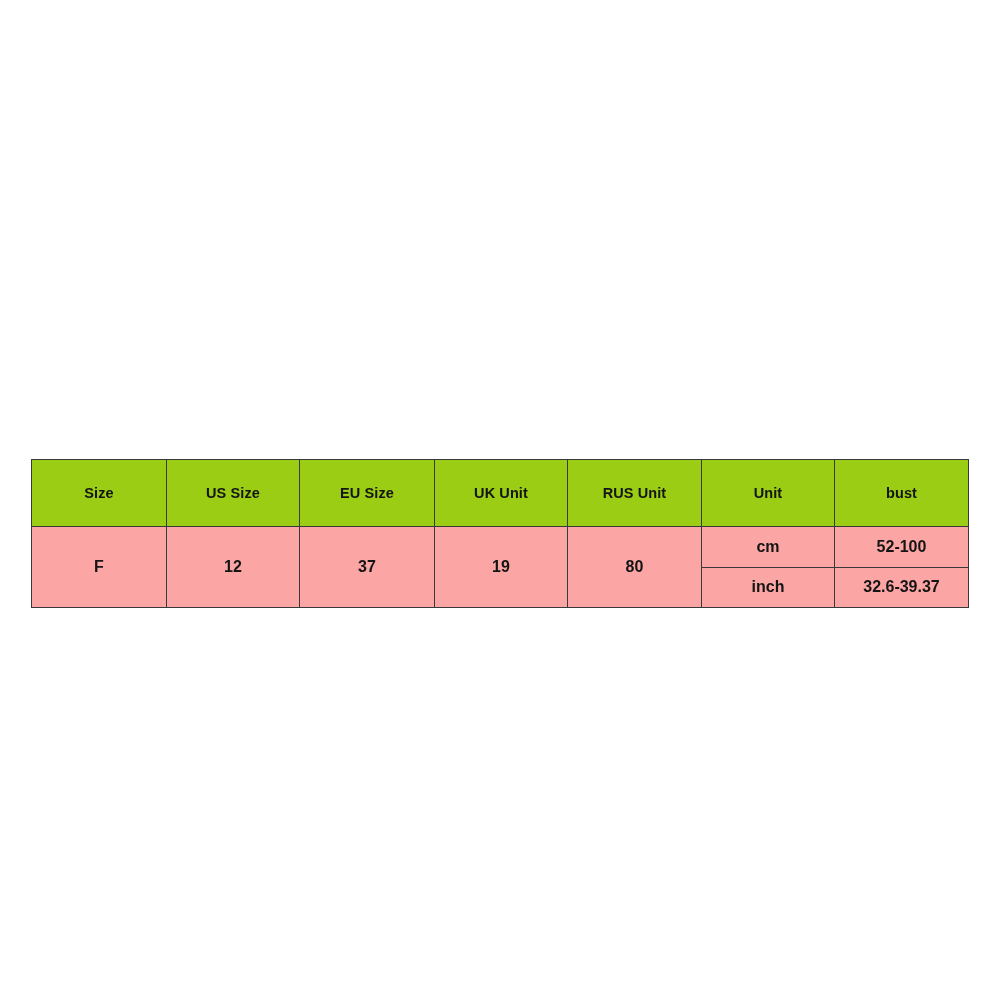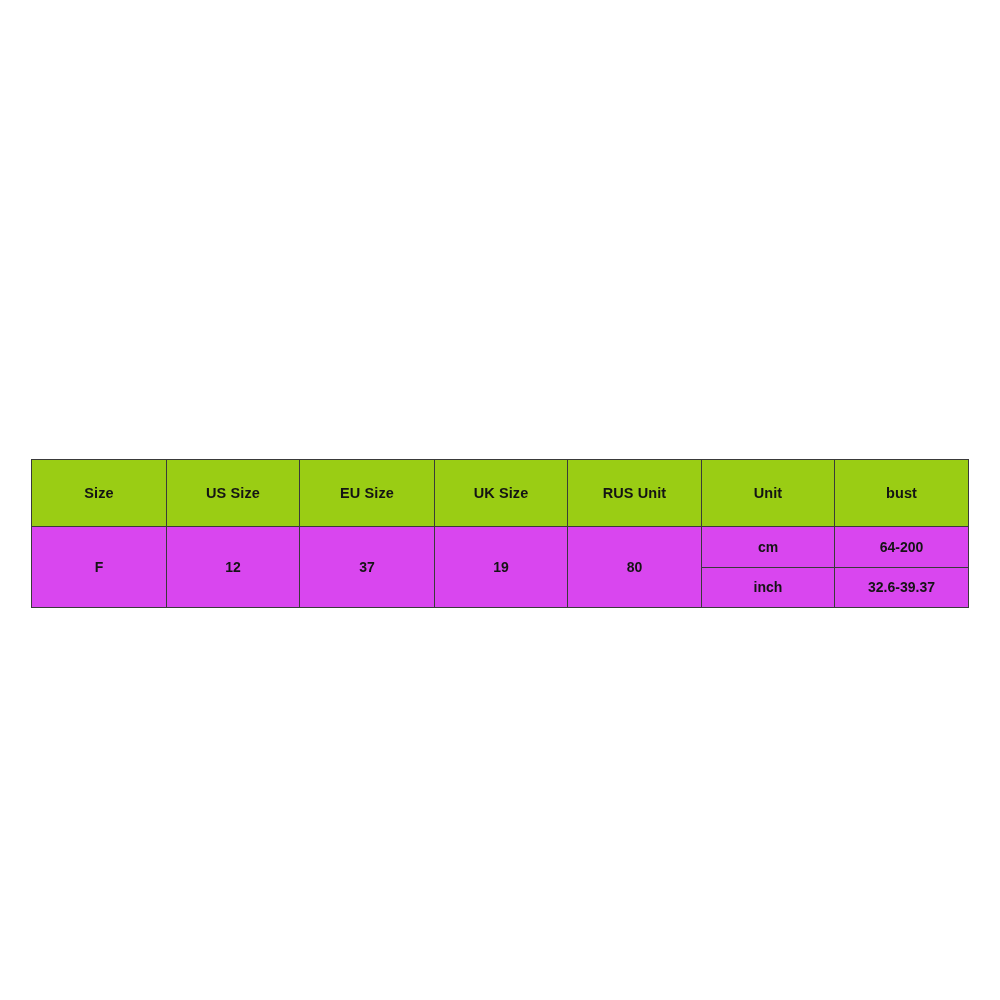--- a/index.html
+++ b/index.html
@@ -44,22 +44,22 @@
   }
 
   #size-chart thead th {
     background: #9ACD14;
     height: 66px;
     font-size: 14.5px;
     letter-spacing: 0.1px;
   }
 
   #size-chart tbody td {
-    background: #d946ef;
-    font-size: 14px;
+    background: #fca5a5;
+    font-size: 16px;
   }
 
   .cell-span {
     height: 79px;
   }
 
   .cell-sub {
     height: 39.5px;
   }
 
@@ -86,36 +86,36 @@
       <col class="c-rus">
       <col class="c-unit">
       <col class="c-bust">
     </colgroup>
 
     <thead>
       <tr>
         <th>Size</th>
         <th>US Size</th>
         <th>EU Size</th>
-        <th>UK Size</th>
+        <th>UK Unit</th>
         <th>RUS Unit</th>
         <th>Unit</th>
         <th>bust</th>
       </tr>
     </thead>
 
     <tbody>
       <tr>
         <td class="cell-span" rowspan="2">F</td>
         <td class="cell-span" rowspan="2">12</td>
         <td class="cell-span" rowspan="2">37</td>
         <td class="cell-span" rowspan="2">19</td>
         <td class="cell-span" rowspan="2">80</td>
         <td class="cell-sub">cm</td>
-        <td class="cell-sub">64-200</td>
+        <td class="cell-sub">52-100</td>
       </tr>
       <tr>
         <td class="cell-sub">inch</td>
         <td class="cell-sub">32.6-39.37</td>
       </tr>
     </tbody>
   </table>
 
 </div>
 

